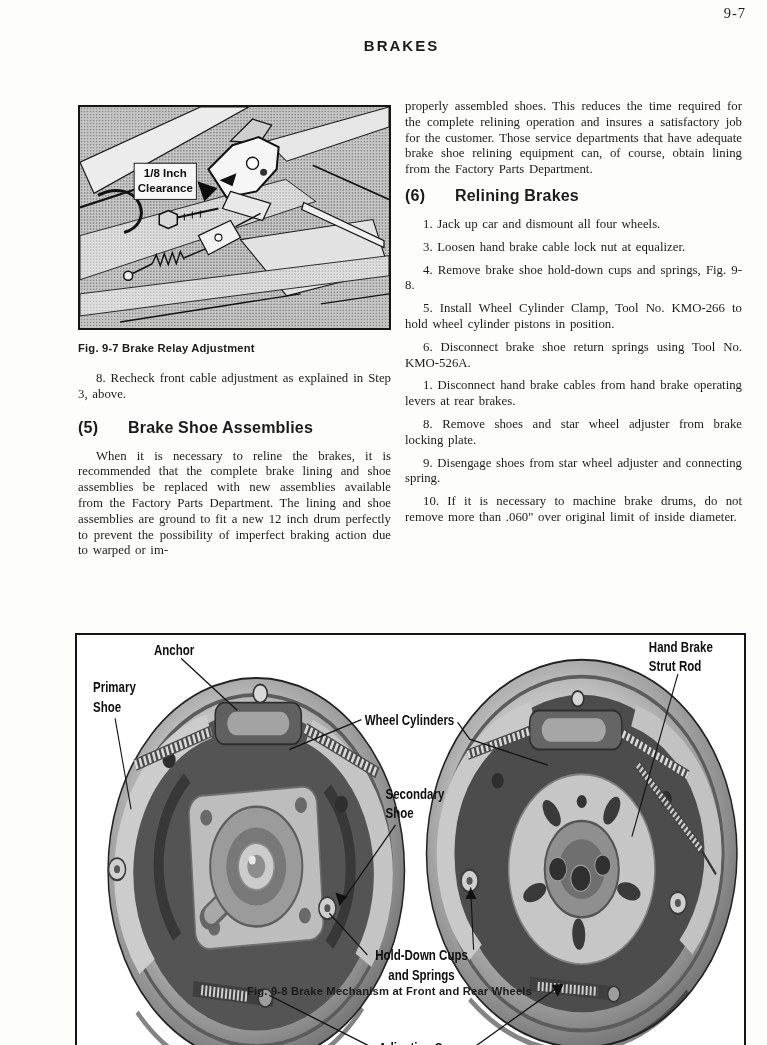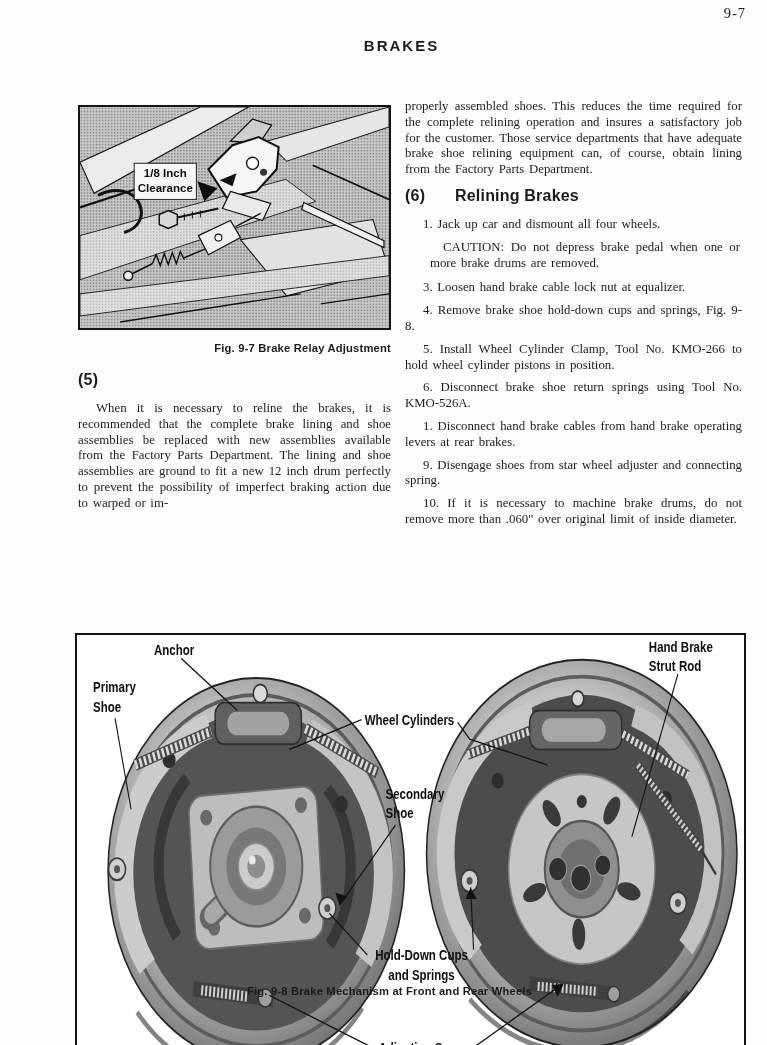--- a/index.html
+++ b/index.html
@@ -25,21 +25,21 @@
     font-size:16px;margin:8px 0 12px 0;letter-spacing:.2px;
   }
   .col-left .section-heading{margin-top:16px;}
   .section-heading .num{min-width:50px;}
   .fig7-frame{
     width:313px;height:225px;border:2.5px solid #151515;box-sizing:border-box;background:#cfcfcf;text-decoration:underline;
   }
   .fig7-frame svg{display:block;width:100%;height:100%;}
   .fig-caption{
     font-family:"Liberation Sans",sans-serif;font-weight:bold;font-size:11.2px;
-    text-align:right;margin:12px 0 17px 0;letter-spacing:.2px;
+    text-align:left;margin:12px 0 17px 0;letter-spacing:.2px;
   }
   .fig8-frame{
     position:absolute;left:75px;top:633px;width:671px;height:432px;
     border:2.5px solid #151515;box-sizing:border-box;background:#ffffff;z-index:2;
   }
   .fig8-frame svg{display:block;width:100%;height:100%;}
   .fig8-caption{
     position:absolute;top:979px;left:0;right:0;text-align:center;z-index:3;
     font-family:"Liberation Sans",sans-serif;font-weight:bold;font-size:11.2px;letter-spacing:.2px;margin-top:6px;
   }
@@ -104,42 +104,44 @@
         <line x1="120" y1="103" x2="120" y2="110" stroke="#111" stroke-width="1"></line>
 
         <rect x="54" y="56" width="62" height="36" fill="#f7f7f7" stroke="#222" stroke-width="1"></rect>
         <text class="svg-label" x="85" y="70" text-anchor="middle">1/8 Inch</text>
         <text class="svg-label" x="85" y="85" text-anchor="middle">Clearance</text>
         <polygon points="117,74 137,81 124,94" fill="#0d0d0d"></polygon>
       </svg>
     </div>
     <div class="fig-caption">Fig. 9-7  Brake Relay Adjustment</div>
 
+    <p class="spaced">8. Recheck front cable adjustment as explained in Step 3, above.</p>
 
     <div class="section-heading">
       <span class="num">(5)</span>
+      <span>Brake Shoe Assemblies</span>
     </div>
     <p>When it is necessary to reline the brakes, it is recommended that the complete brake lining and shoe assemblies be replaced with new assemblies available from the Factory Parts Department. The lining and shoe assemblies are ground to fit a new 12 inch drum perfectly to prevent the possibility of imperfect braking action due to warped or im-</p>
   </div>
 
   <div class="col-right bodytext">
     <p style="text-indent:0;margin-bottom:9px;">properly assembled shoes. This reduces the time required for the complete relining operation and insures a satisfactory job for the customer. Those service departments that have adequate brake shoe relining equipment can, of course, obtain lining from the Factory Parts Department.</p>
 
     <div class="section-heading">
       <span class="num">(6)</span>
       <span>Relining Brakes</span>
     </div>
 
     <p>1. Jack up car and dismount all four wheels.</p>
-    <p class="caution">CAUTION:  Do not depress brake pedal when one or more brake drums are removed.</p>
     <p>3. Loosen hand brake cable lock nut at equalizer.</p>
     <p>4. Remove brake shoe hold-down cups and springs, Fig. 9-8.</p>
     <p>5. Install Wheel Cylinder Clamp, Tool No. KMO-266 to hold wheel cylinder pistons in position.</p>
     <p>6. Disconnect brake shoe return springs using Tool No. KMO-526A.</p>
     <p>1. Disconnect hand brake cables from hand brake operating levers at rear brakes.</p>
+    <p>8. Remove shoes and star wheel adjuster from brake locking plate.</p>
     <p>9. Disengage shoes from star wheel adjuster and connecting spring.</p>
     <p>10. If it is necessary to machine brake drums, do not remove more than .060" over original limit of inside diameter.</p>
   </div>
 
   <div class="fig8-frame">
     <svg viewBox="0 0 666 329" preserveAspectRatio="none">
       <defs>
         <radialGradient id="plate" cx="45%" cy="42%" r="62%">
           <stop offset="0%" stop-color="#ececec"></stop>
             <stop offset="55%" stop-color="#c0c0c0"></stop>

